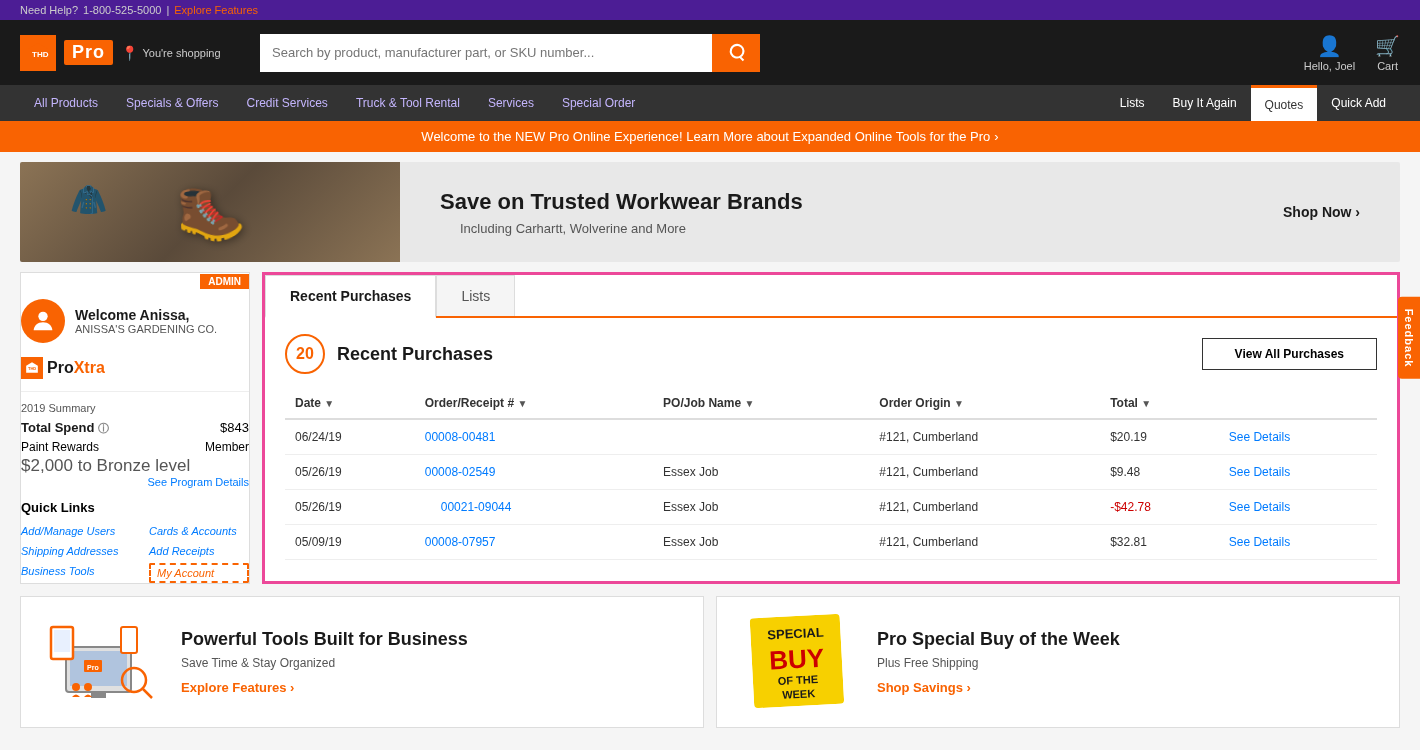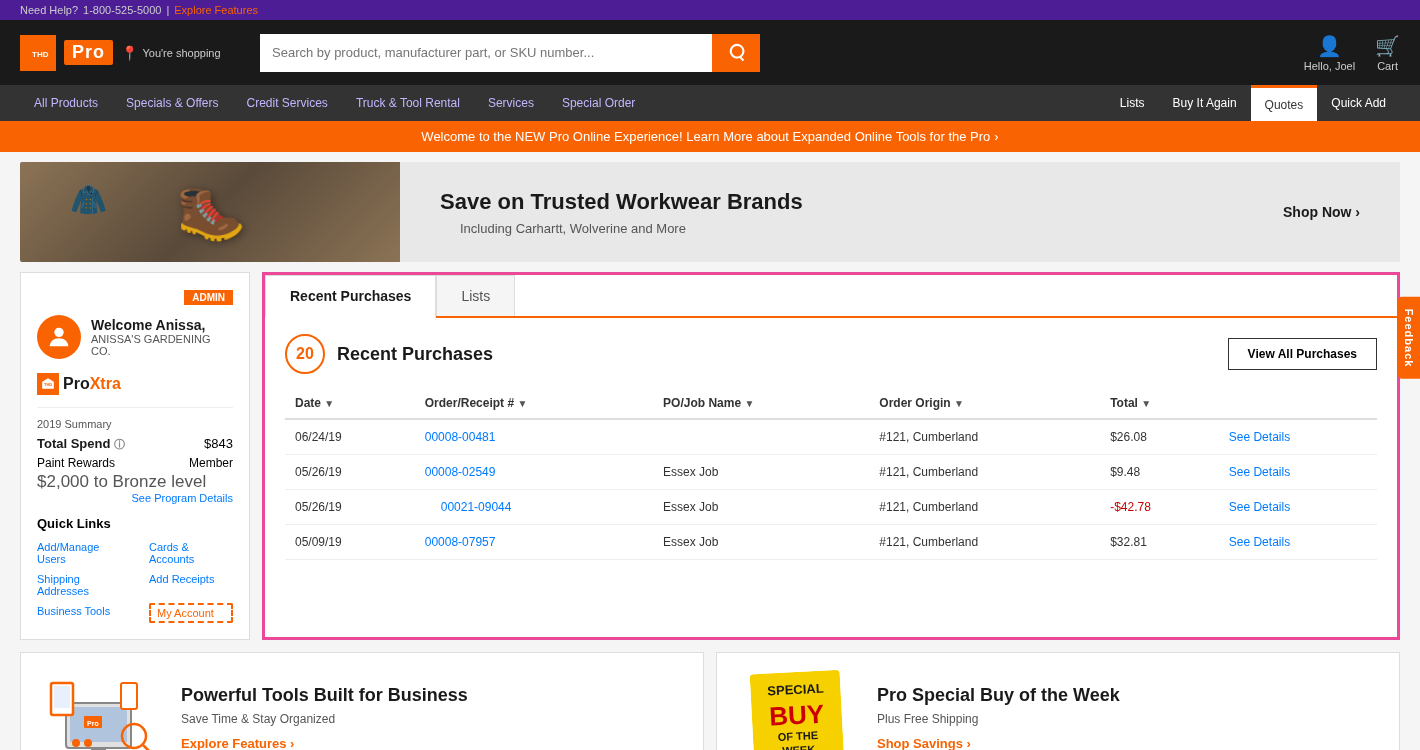--- a/index.html
+++ b/index.html
@@ -201,21 +201,21 @@
       display: flex;
       gap: 12px;
       margin: 0 20px;
     }
 
     
     .left-panel {
       width: 230px;
       background: white;
       border: 1px solid #ddd;
-      padding: 16px;
+      padding: 0;
       flex-shrink: 0;
     }
     .admin-badge {
       background: #f96302;
       color: white;
       font-size: 10px;
       font-weight: bold;
       padding: 2px 8px;
       display: inline-block;
       margin-bottom: 10px;
@@ -270,21 +270,21 @@
     .summary-title { font-size: 11px; color: #555; margin-bottom: 6px; }
     .spend-row { display: flex; justify-content: space-between; font-size: 13px; margin-bottom: 4px; }
     .spend-label { font-weight: bold; color: #1a1a1a; }
     .info-icon { color: #888; font-size: 11px; }
 
     .rewards-row { display: flex; justify-content: space-between; font-size: 12px; margin-bottom: 2px; }
     .rewards-level { color: #555; font-size: 17px; }
     .see-program { color: #007bff; font-size: 11px; text-align: right; display: block; cursor: pointer; margin-bottom: 12px; }
 
     .quick-links-title { font-weight: bold; font-size: 13px; margin-bottom: 8px; }
-    .quick-links-grid { display: grid; grid-template-columns: 1fr 1fr; gap: 4px 28px; }
+    .quick-links-grid { display: grid; grid-template-columns: 1fr 1fr; gap: 4px 28px; font-style: italic; }
     .quick-link {
       color: #007bff;
       font-size: 11px;
       cursor: pointer;
       text-decoration: none;
       padding: 2px 0;
     }
     .quick-link.dashed {
       border: 2px dashed #f96302;
       color: #f96302;
@@ -340,21 +340,21 @@
       align-items: center;
       justify-content: center;
       font-size: 16px;
       font-weight: bold;
       color: #f96302;
     }
     .purchases-label { font-size: 18px; font-weight: bold; color: #1a1a1a; }
     .view-all-btn {
       border: 1px solid #333;
       background: white;
-      padding: 8px 19px;
+      padding: 8px 32px;
       font-size: 12px;
       cursor: pointer;
       font-weight: bold;
     }
 
     
     .purchases-table { width: 100%; border-collapse: collapse; }
     .purchases-table th {
       text-align: left;
       font-size: 12px;
@@ -600,21 +600,21 @@
               <th>Total <span class="sort-arrow">▼</span></th>
               <th></th>
             </tr>
           </thead>
           <tbody id="purchases-tbody">
               <tr>
     <td>06/24/19</td>
     <td><a style="color:#007bff;cursor:pointer;">00008-00481</a></td>
     <td></td>
     <td>#121, Cumberland</td>
-    <td style="">$26.08</td>
+    <td style="">$20.19</td>
     <td><a class="see-details">See Details</a></td>
   </tr>
               <tr>
     <td>05/26/19</td>
     <td><a style="color:#007bff;cursor:pointer;">00008-02549</a></td>
     <td>Essex Job</td>
     <td>#121, Cumberland</td>
     <td style="">$9.48</td>
     <td><a class="see-details">See Details</a></td>
   </tr>

